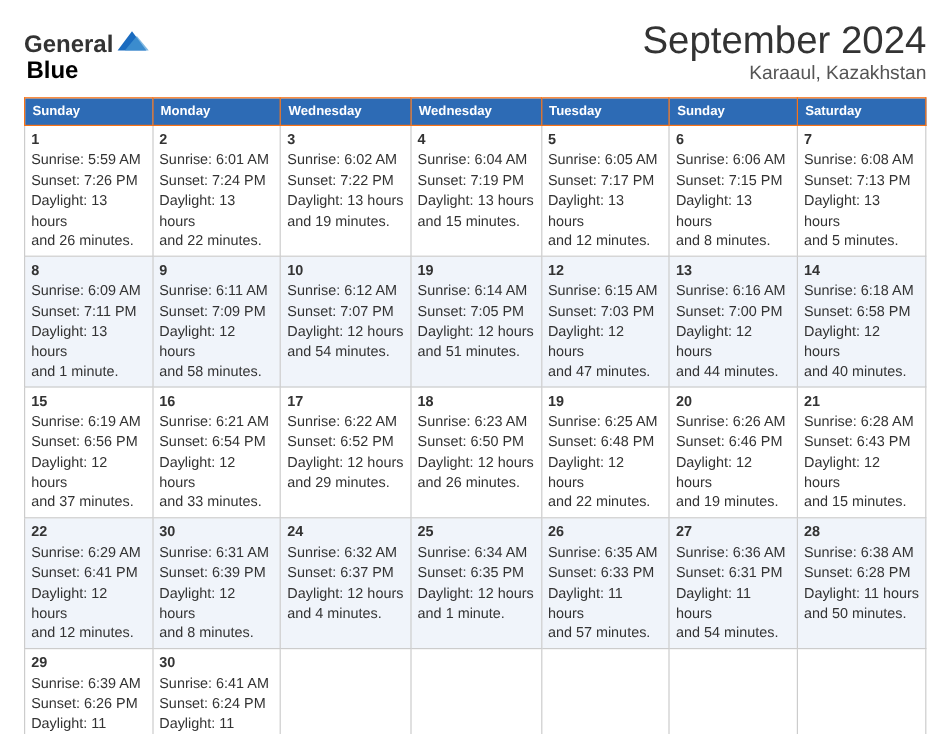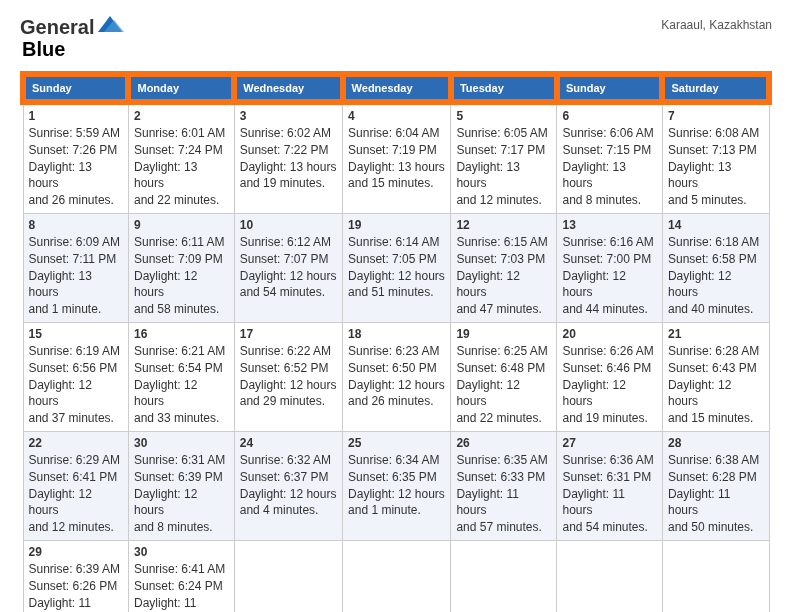--- a/index.html
+++ b/index.html
@@ -13,21 +13,21 @@
     .page {
       width: 792px;
       height: 612px;
       padding: 16px 20px 10px 20px;
       display: flex;
       flex-direction: column;
     }
     .header {
       display: flex;
       justify-content: space-between;
-      align-items: flex-start;
+      align-items: flex-end;
       margin-bottom: 10px;
     }
     .logo {
       display: flex;
       flex-direction: column;
       align-items: flex-start;
     }
     .logo-text {
       display: flex;
       align-items: center;
@@ -48,38 +48,38 @@
     .title-block {
       text-align: right;
     }
     .month-title {
       font-size: 32px;
       font-weight: normal;
       color: #333;
       line-height: 1.1;
     }
     .location-title {
-      font-size: 12px;
+      font-size: 16px;
       color: #555;
       margin-top: 2px;
     }
     .calendar-table {
       width: 100%;
       border-collapse: collapse;
       flex: 1;
       font-size: 10px;
     }
     .calendar-table th {
       background-color: #2d6bb5;
       color: white;
       text-align: left;
       padding: 5px 6px;
       font-size: 11px;
       font-weight: bold;
-      border: 6px solid #f97316;
+      border: 1px solid #f97316;
     }
     .calendar-table td {
       border: 1px solid #ccc;
       padding: 4px 5px;
       vertical-align: top;
       width: 113px;
       min-height: 70px;
       background: #fff;
     }
     .calendar-table tr:nth-child(even) td {
@@ -113,20 +113,21 @@
         <svg class="logo-icon" viewBox="0 0 28 22" xmlns="http://www.w3.org/2000/svg">
           <polygon points="2,18 14,2 26,18" fill="#1a6bbf" stroke="none"></polygon>
           <polygon points="8,18 18,6 28,18" fill="#4a9ad4" stroke="none" opacity="0.7"></polygon>
         </svg>
       </div>
       <div style="display:flex; align-items:center;">
         <span class="logo-blue" style="font-size:20px; font-weight:bold; color:#000000; margin-left:2px;">Blue</span>
       </div>
     </div>
     <div class="title-block">
+      <div class="month-title">September 2024</div>
       <div class="location-title">Karaaul, Kazakhstan</div>
     </div>
   </div>
 
   <table class="calendar-table">
     <thead>
       <tr>
       <th>Sunday</th>
           <th>Monday</th>
           <th>Wednesday</th>

